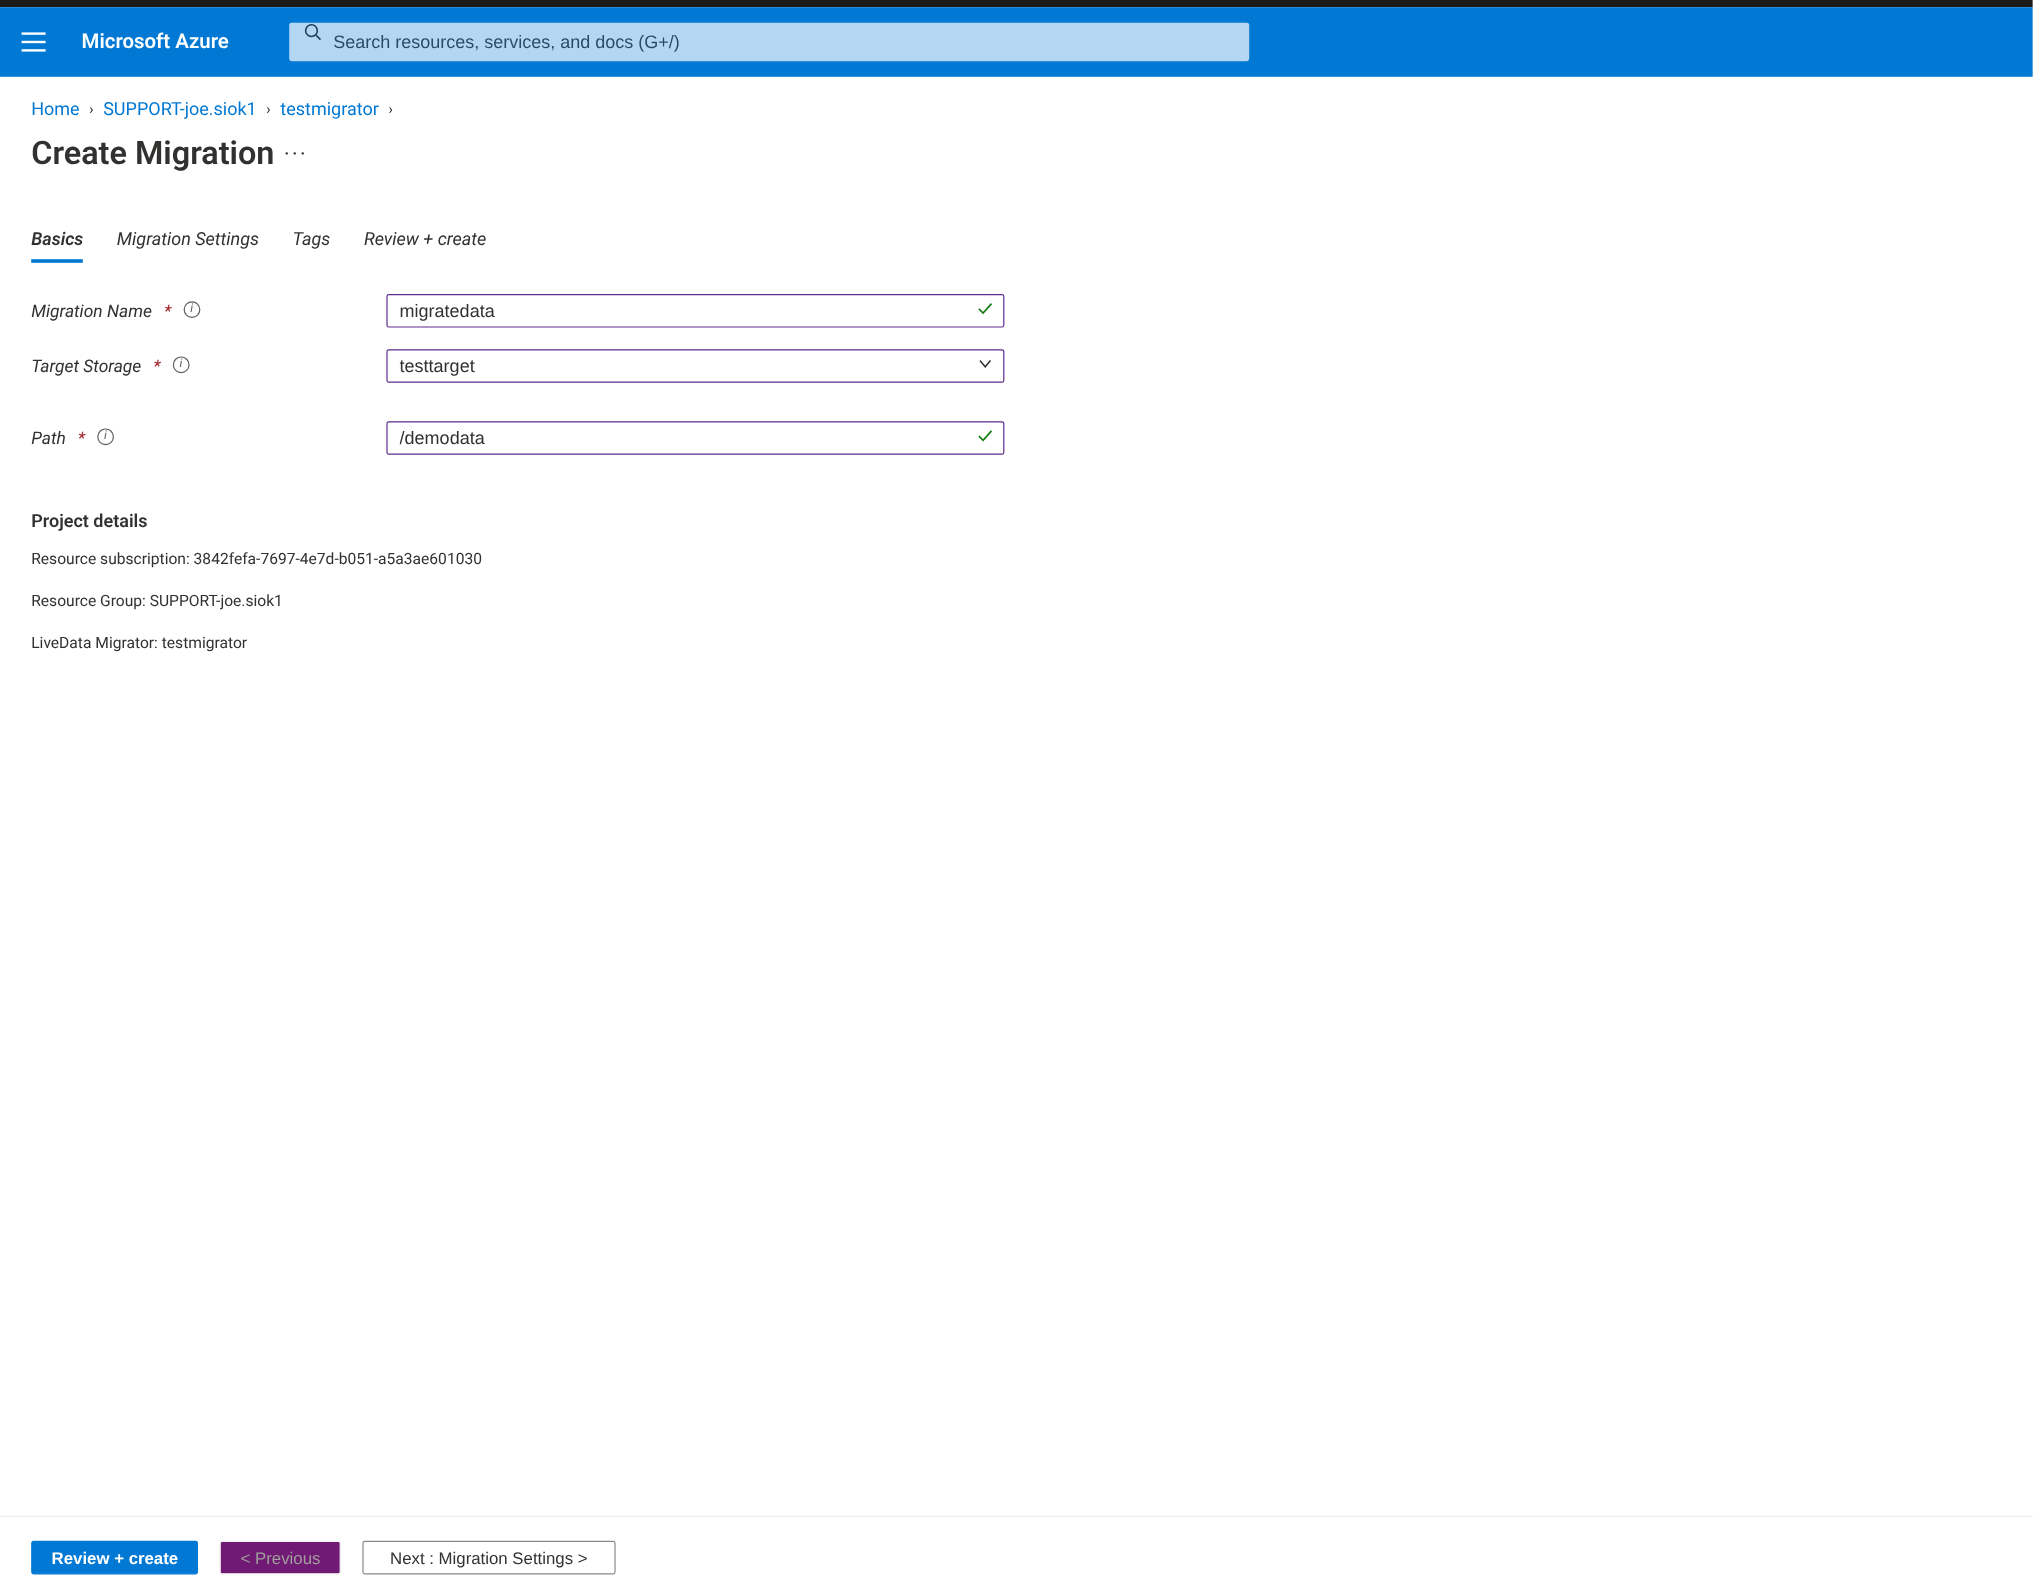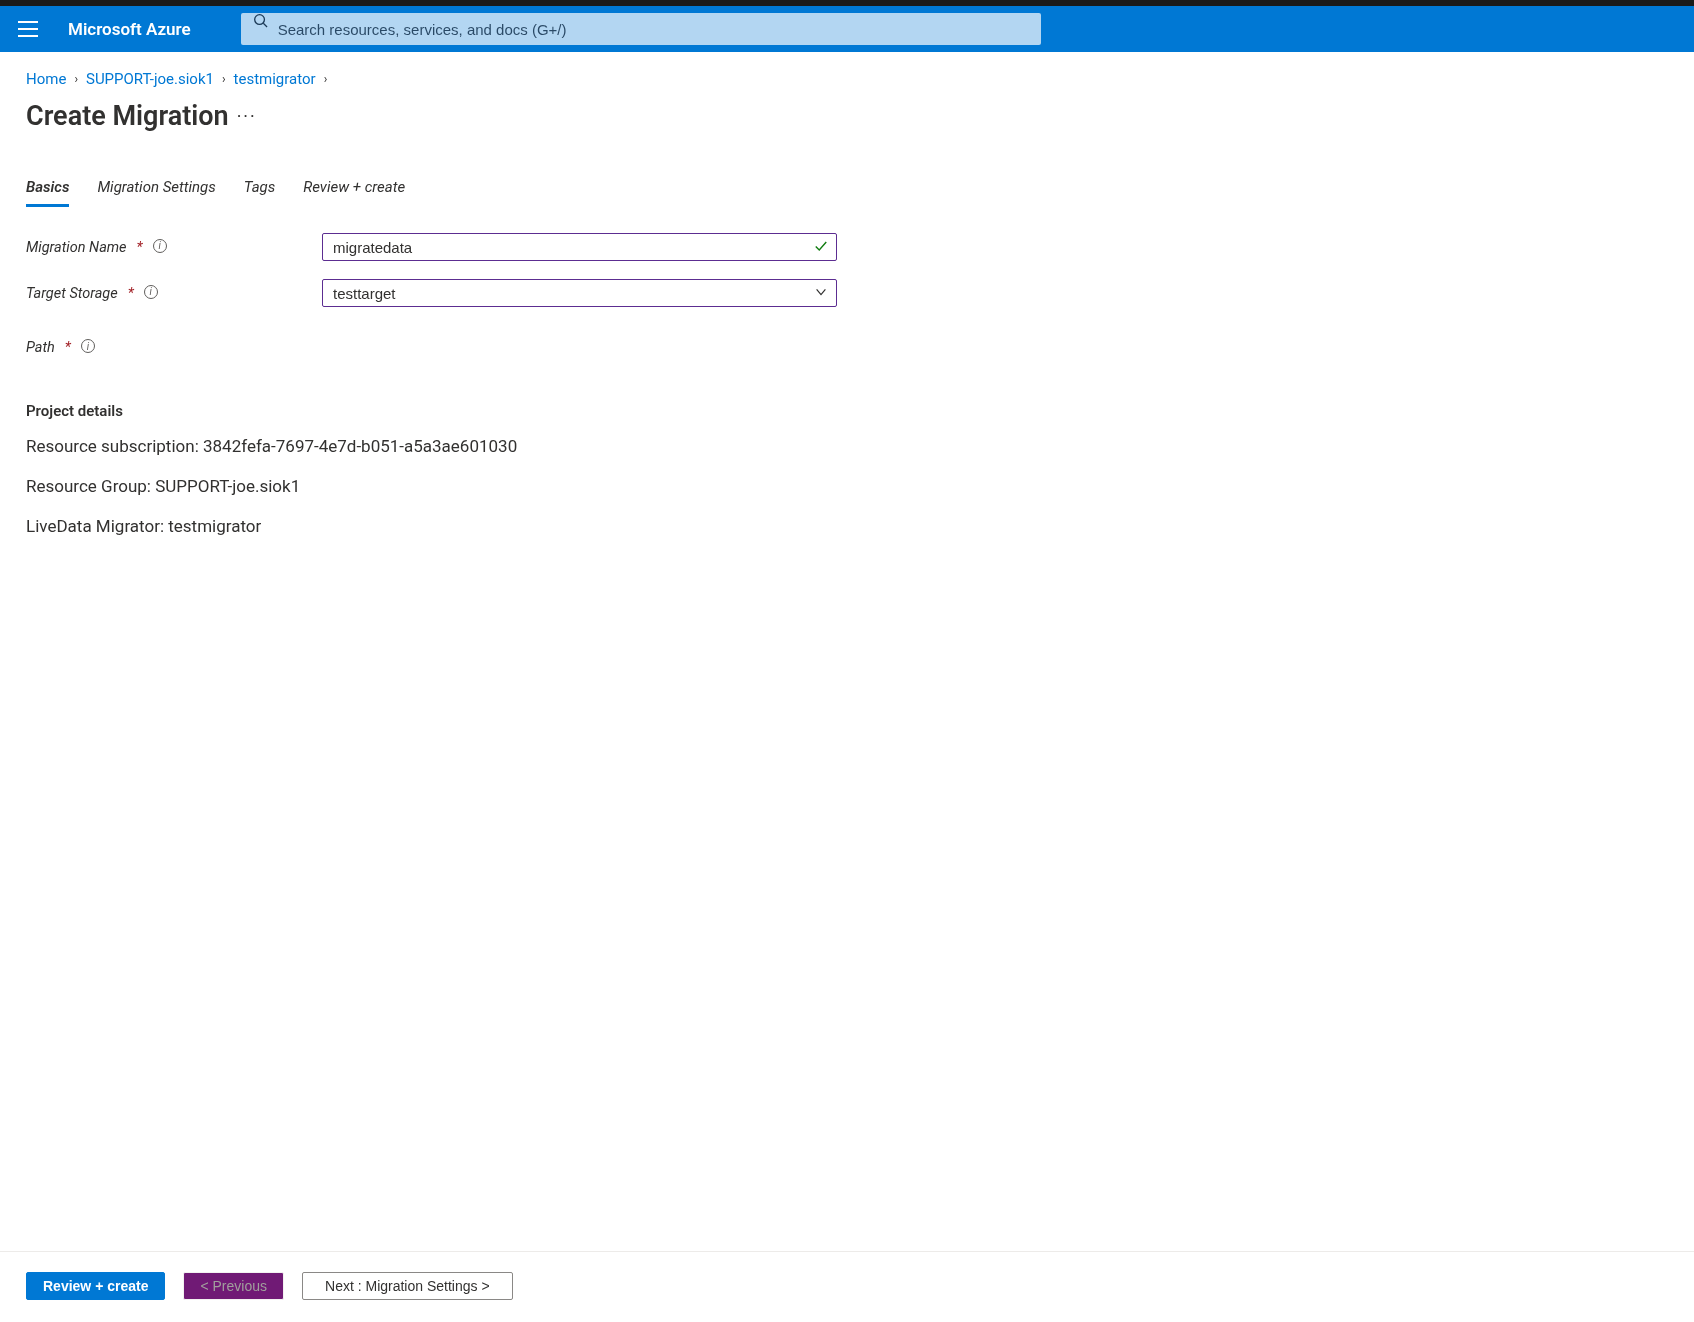--- a/index.html
+++ b/index.html
@@ -4,21 +4,21 @@
 <style>
   * { box-sizing: border-box; margin: 0; padding: 0; }
   html, body {
     width: 100%; height: 100%;
     font-family: "Segoe UI", -apple-system, BlinkMacSystemFont, Roboto, "Helvetica Neue", Arial, sans-serif;
     font-size: 14px; color: #323130; background: #fff;
   }
   
   .topstrip { height: 6px; background: #1b1a19; }
   .header {
-    height: 46px; background: #0078d4; color: #fff;
+    height: 58px; background: #0078d4; color: #fff;
     display: flex; align-items: center; padding-left: 18px; gap: 22px;
   }
   .hamburger {
     width: 20px; height: 16px; cursor: pointer;
     display: flex; flex-direction: column; justify-content: space-between;
   }
   .hamburger span { display:block; height:2px; background:#fff; width:100%; }
   .brand { font-size: 17px; font-weight: 600; color:#fff; margin-left: 8px; margin-right: 28px; }
   .searchwrap {
     flex: 1; max-width: 800px; height: 32px;
@@ -60,21 +60,21 @@
     display:flex; align-items:center; padding: 0 8px 0 10px; position:relative;
   }
   .field.validated { border-color:#5c2d91;gap:21px; }
   .field input {
     flex:1; border:none; outline:none; font-size:15px; color:#323130; background:transparent;
   }
   .check { color:#107c10; font-size:14px; }
   .chev { font-size:14px; color:#323130; }
 
   .section-title { font-weight:600; font-size:15px; margin: 28px 0 16px 0; }
-  .detail-line { font-size:17px; margin-bottom: 20px; }
+  .detail-line { font-size:13px; margin-bottom: 20px; }
 
   .spacer { flex:1; }
   .footer {
     border-top: 1px solid #edebe9; padding: 20px 0 22px 0;
     display:flex; gap:18px; align-items:center;
     margin-left: -26px; margin-right: -26px; padding-left: 26px;
   }
   .btn {
     height: 28px; padding: 0 16px; font-size:14px; border-radius:2px;
     border:1px solid transparent; cursor:pointer; display:inline-flex; align-items:center; justify-content:center;
@@ -158,20 +158,28 @@
       </span>
     </div>
   </div>
 
   <div class="formrow gap">
     <div class="label">
       <span>Path</span>
       <span class="req">*</span>
       <span class="info-icon">i</span>
     </div>
+    <div class="field validated">
+      <input type="text" value="/demodata" style="">
+      <span class="check">
+        <svg width="14" height="14" viewBox="0 0 16 16" fill="none" stroke="#107c10" stroke-width="1.6">
+            <polyline points="2,8.5 6,12.5 14,3.5"></polyline>
+          </svg>
+      </span>
+    </div>
   </div>
 
   <div class="section-title">Project details</div>
   <div class="detail-line">Resource subscription: 3842fefa-7697-4e7d-b051-a5a3ae601030</div>
   <div class="detail-line">Resource Group: SUPPORT-joe.siok1</div>
   <div class="detail-line">LiveData Migrator: testmigrator</div>
 
   <div class="spacer"></div>
 
   <div class="footer">

